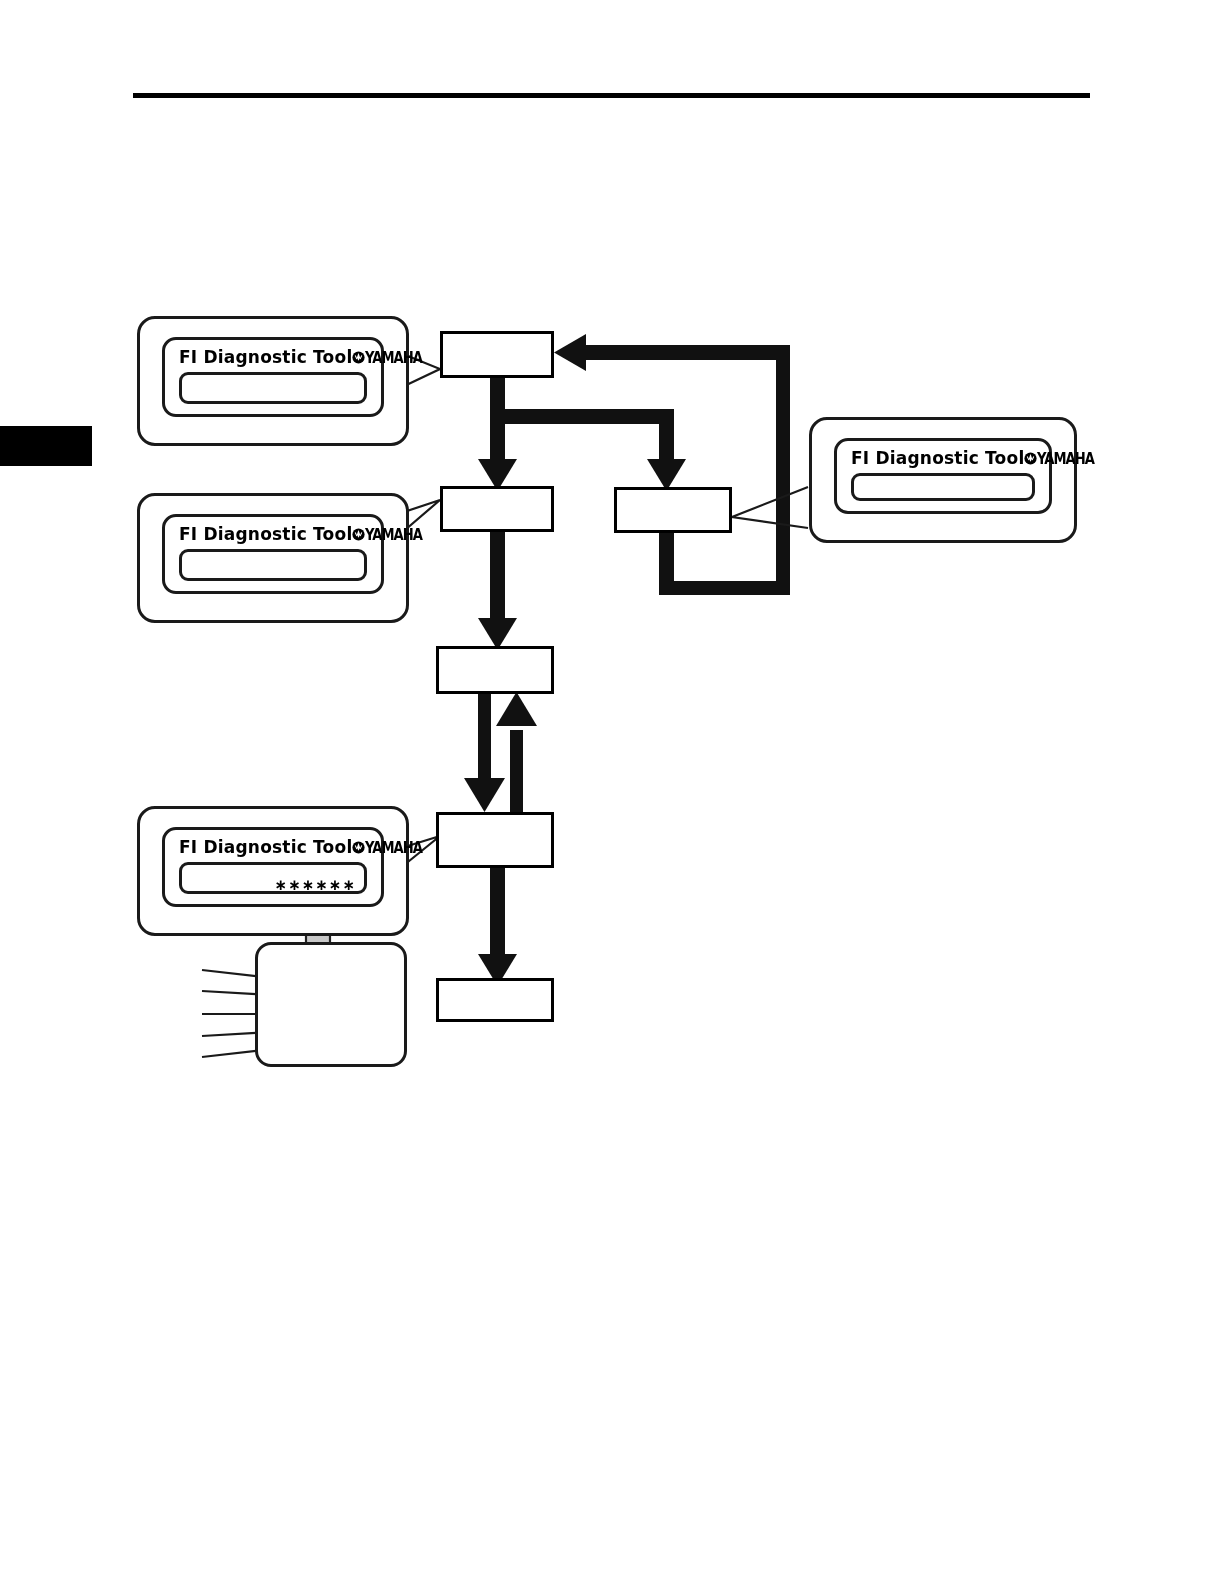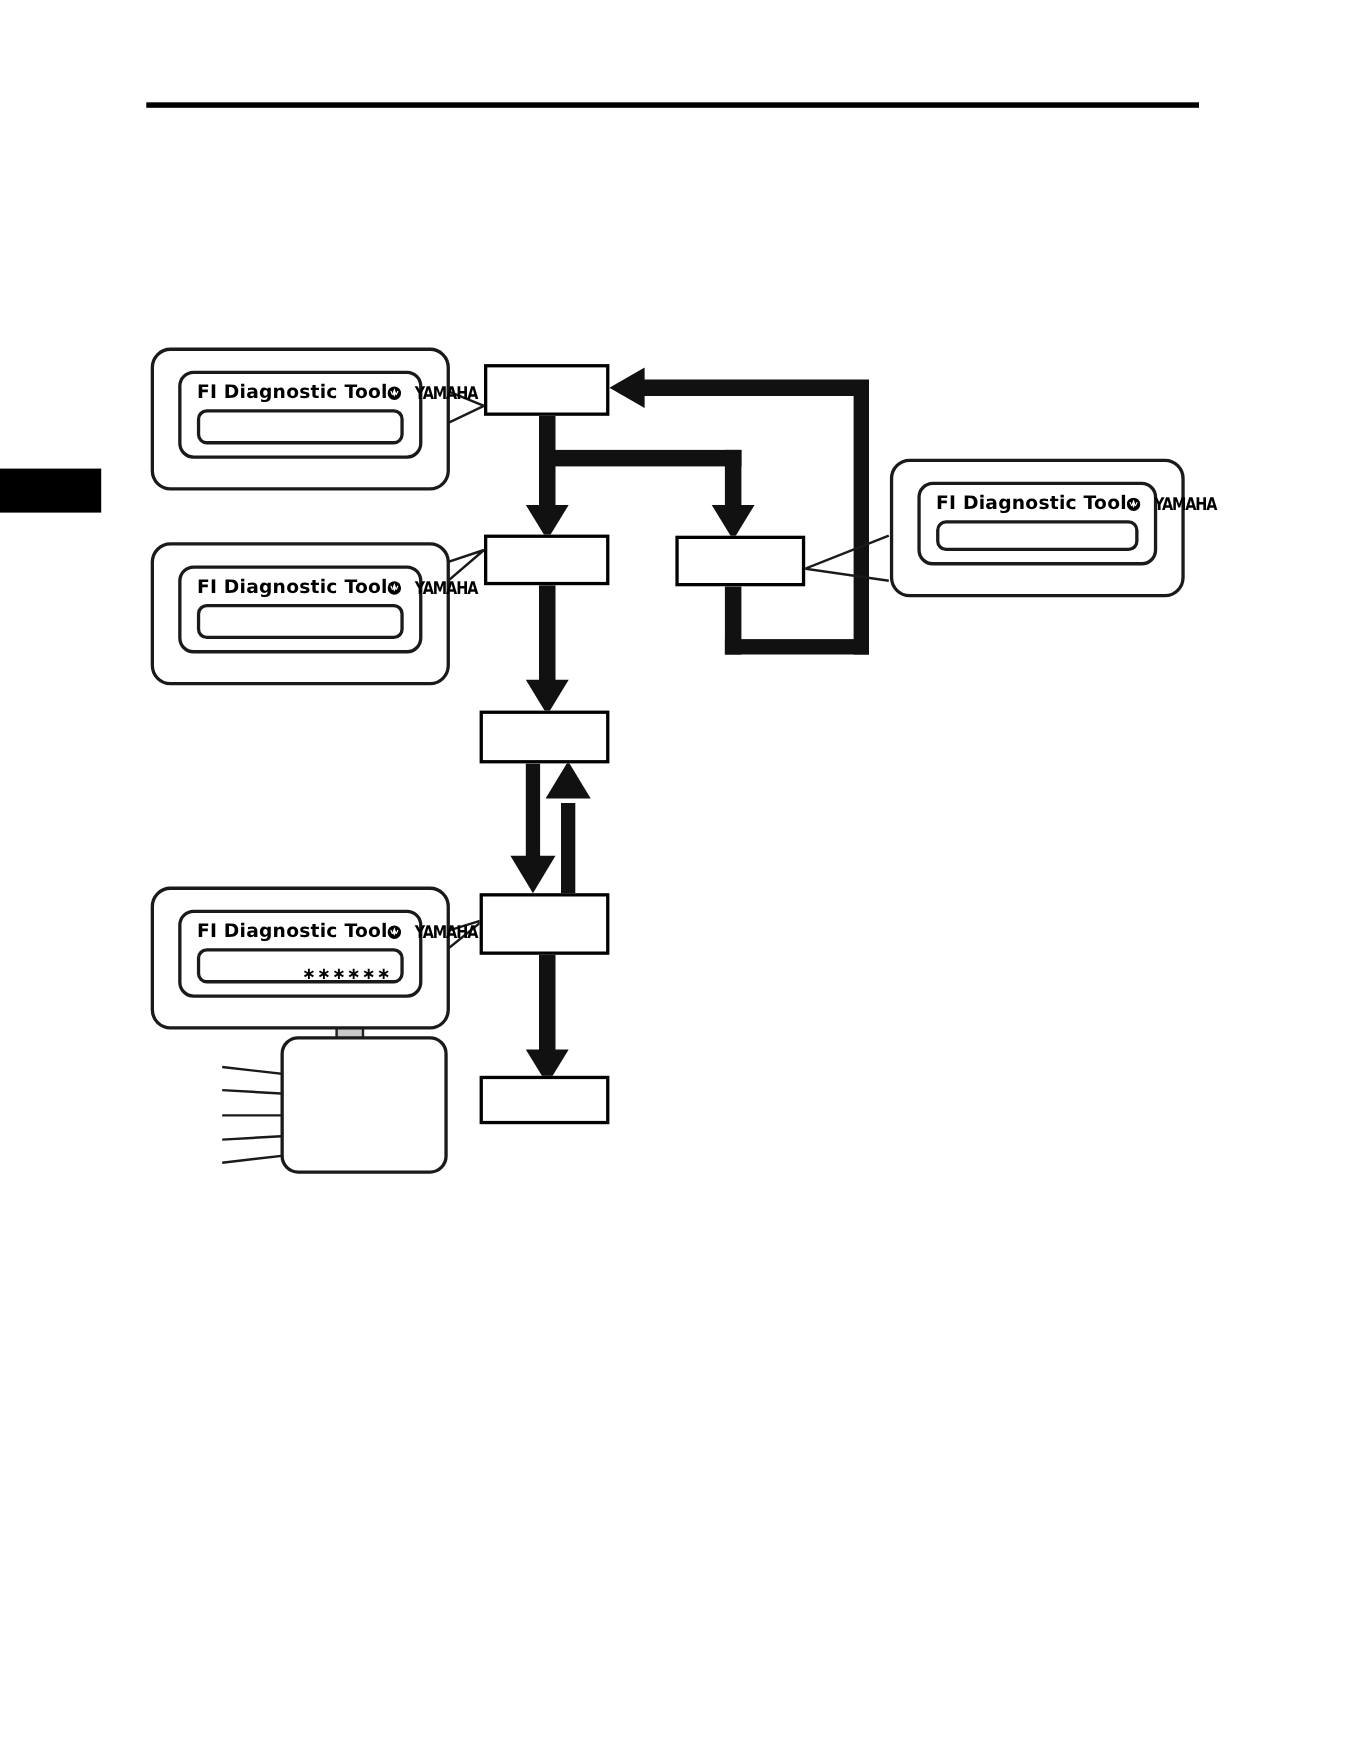--- a/index.html
+++ b/index.html
@@ -73,21 +73,21 @@
     font-family: "DejaVu Sans", sans-serif;
     font-weight: bold;
     font-size: 17px;
     letter-spacing: 0.2px;
     color: #000000;
     white-space: nowrap;
   }
   .tool-brand {
     display: flex;
     align-items: center;
-    gap: 12px;
+    gap: 0;
   }
   .tool-brand-mark {
     width: 13px;
     height: 13px;
     flex: 0 0 auto;
   }
   .tool-brand-text {
     font-family: "DejaVu Sans", sans-serif;
     font-weight: bold;
     font-size: 16px;

